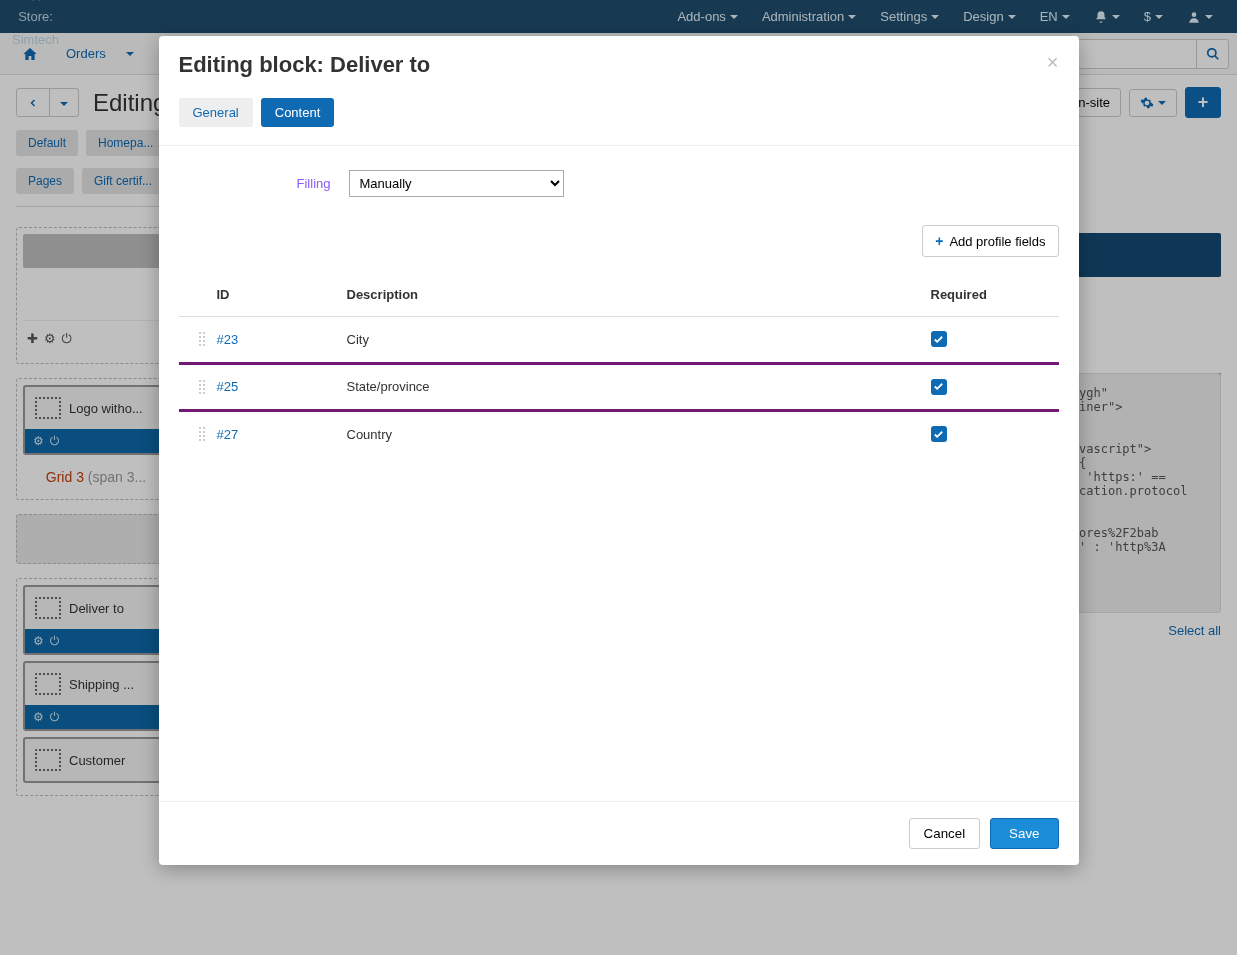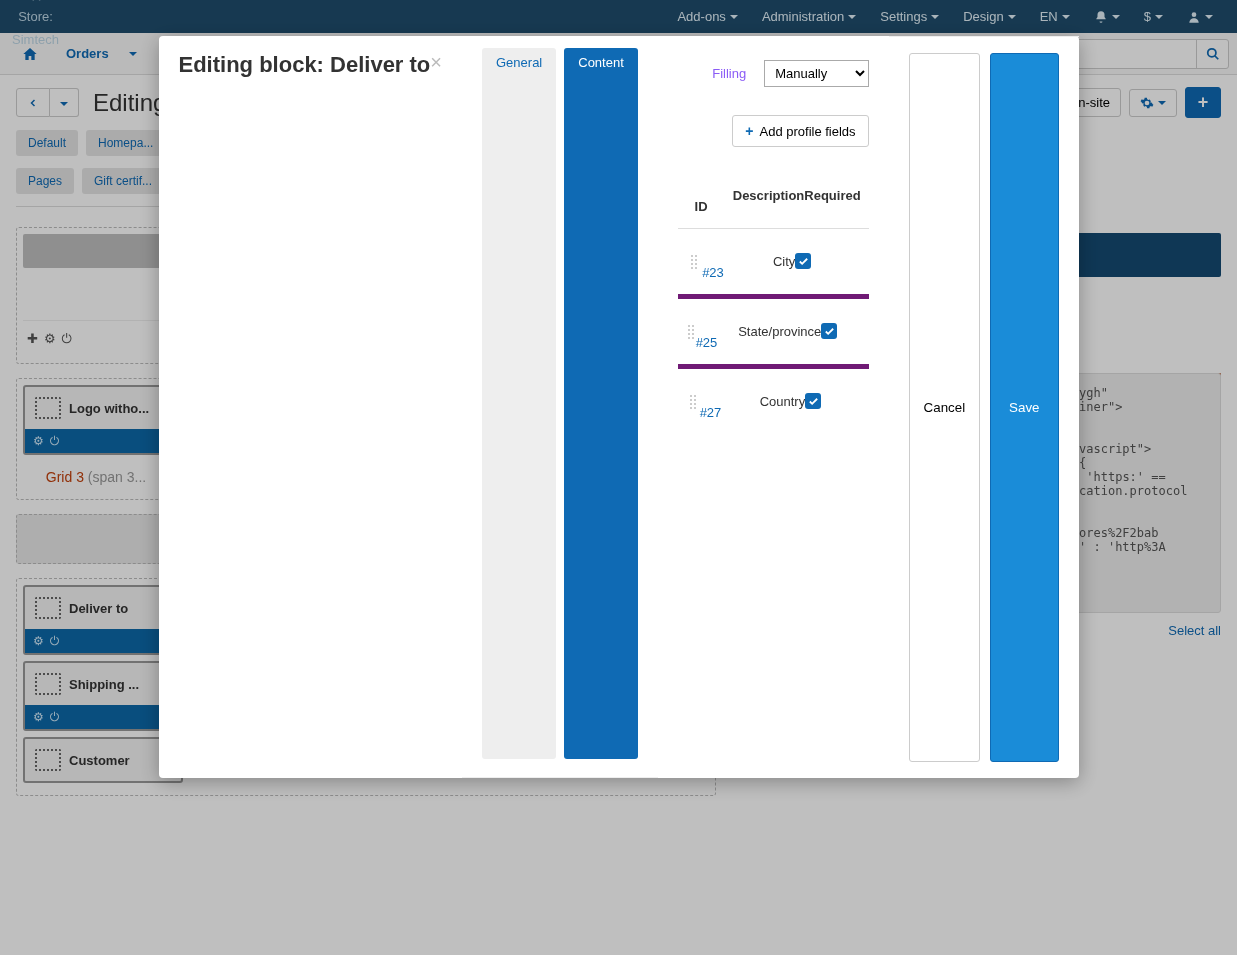--- a/index.html
+++ b/index.html
@@ -53,21 +53,20 @@
     .menu-bar .home-icon {
       padding: 10px 14px;
       color: #0f6ab4;
     }
     .menu-bar .menu-item {
       padding: 0 14px;
       color: #0f6ab4;
       cursor: pointer;
       display: flex; align-items: center; gap: 20px;
       height: 42px;
-      font-weight: bold;
     }
     .menu-bar .spacer { flex: 1; }
     .menu-bar .search-box {
       border: 1px solid #ccc;
       border-radius: 3px;
       display: flex;
       background: #fff;
       height: 30px;
     }
     .menu-bar .search-box input {
@@ -149,21 +148,20 @@
       border: 2px solid #999;
       border-radius: 3px;
       background: #f5f5f5;
       margin-bottom: 6px;
     }
     .grid-block-head {
       padding: 10px;
       display: flex;
       align-items: center;
       gap: 8px;
-      font-weight: bold;
     }
     .grid-block-foot {
       background: #0c68a8;
       padding: 5px 8px;
       display: flex;
       gap: 6px;
     }
     .grid-block-foot .ficon { color: #cfe8f8; font-size: 12px; }
     .dotted-box {
       width: 26px; height: 22px;
@@ -186,20 +184,21 @@
       justify-content: center;
       align-items: flex-start;
       padding-top: 36px;
     }
     .modal {
       background: #fff;
       width: 920px;
       border-radius: 4px;
       box-shadow: 0 4px 20px rgba(0,0,0,0.3);
       display: flex;
+      flex-direction: column;
       max-height: 880px;
     }
     .modal-header {
       padding: 16px 20px 8px;
       display: flex;
       justify-content: space-between;
       align-items: flex-start;
     }
     .modal-title { font-size: 22px; font-weight: bold; color: #333; }
     .modal-close { color: #bbb; font-size: 20px; cursor: pointer; line-height: 1; }
@@ -239,30 +238,30 @@
       gap: 6px;
       font-size: 13px;
     }
     .plus-blue { color: #0f6ab4; font-weight: bold; font-size: 14px; }
     
     .fields-table { width: 100%; }
     .ft-head, .ft-row {
       display: flex;
       align-items: center;
       padding: 14px 8px;
-      border-bottom: 5px solid #701a75;
+      border-bottom: 3px solid #701a75;
     }
     .ft-head { font-weight: bold; color: #333; border-bottom: 1px solid #ddd; }
     .ft-drag { width: 30px; display: flex; justify-content: center; }
     .drag-dots {
       width: 8px; height: 16px;
       background-image: radial-gradient(circle, #ccc 1px, transparent 1.3px);
       background-size: 4px 4px;
     }
-    .ft-id { width: 130px; margin-top: 22px; }
+    .ft-id { width: 130px; }
     .ft-id a { color: #0f6ab4; text-decoration: none; }
     .ft-desc { flex: 1; }
     .ft-req { width: 120px; text-align: left; }
     
     .checkbox-custom {
       width: 16px; height: 16px;
       background: #0f6ab4;
       border-radius: 3px;
       display: inline-flex;
       align-items: center;

